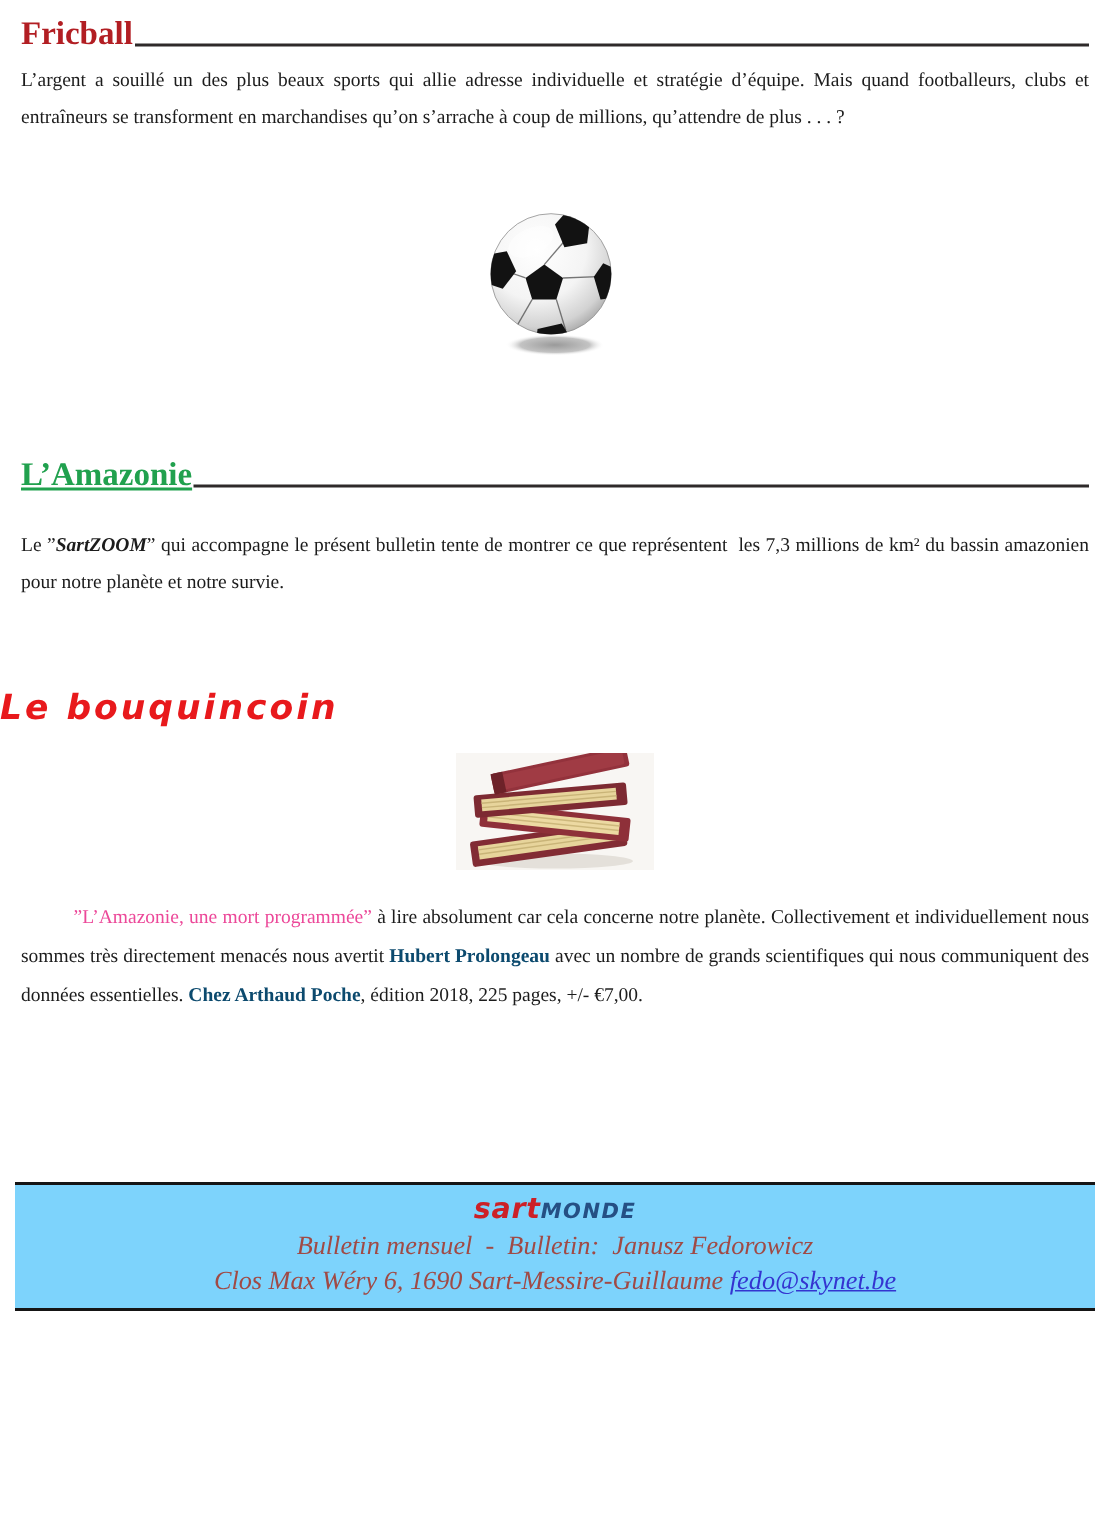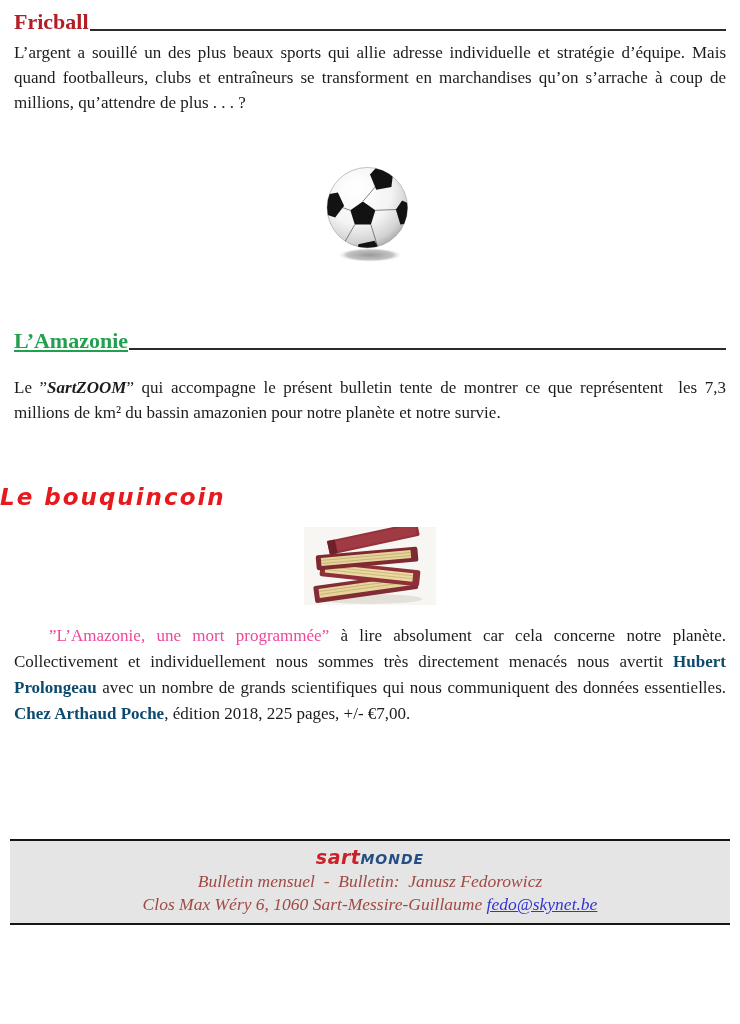--- a/index.html
+++ b/index.html
@@ -9,37 +9,37 @@
   
   .section-heading{display:flex;align-items:flex-end;margin:0 14px;}
   .section-heading .htext{font-size:22px;font-weight:bold;line-height:24px;white-space:nowrap;}
   .section-heading .hrule{flex:1;border-bottom:2px solid #2e2a2a;margin-bottom:3px;margin-left:1px;}
   .heading-red .htext{color:#b21e23;}
   .heading-green .htext{color:#21a14e;text-decoration:underline;}
   .heading-fricball{padding-top:10px;}
   .heading-amazonie{margin-top:66px !important;}
 
   
-  .para{margin:6px 14px 0 14px;font-size:17px;line-height:25px;text-align:justify;white-space:pre-wrap;}
+  .para{margin:6px 14px 0 14px;font-size:13px;line-height:25px;text-align:justify;white-space:pre-wrap;}
   .para-books{margin-top:18px;line-height:26px;}
   .bold-italic{font-weight:bold;font-style:italic;}
   .green-bold{color:#ec4899;font-weight:normal;margin-left:35px;}
   .blue-bold{color:#0c4a6e;font-weight:bold;}
 
   
   .figure-ball{margin-top:48px;height:100px;display:flex;justify-content:center;}
   .figure-books{margin-top:16px;height:78px;display:flex;justify-content:center;}
 
   
   .bouquincoin{margin-top:58px;text-align:left;color:#e8191c;
     font-family:"DejaVu Sans",sans-serif;font-weight:bold;font-style:italic;
     font-size:23px;line-height:28px;letter-spacing:2px;}
 
   
-  .footer{margin:112px 10px 0 10px;background:#e5e5e5;
+  .footer{margin:112px 10px 0 10px;background:#7dd3fc;
     border-top:2px solid #151515;border-bottom:2px solid #151515;
     text-align:center;padding:5px 0 7px 0;}
   .footer-logo{line-height:22px;font-style:italic;font-weight:bold;
     font-family:"DejaVu Sans",sans-serif;}
   .logo-sart{color:#cc2027;font-size:19px;letter-spacing:0.5px;}
   .logo-monde{color:#254f84;font-size:14px;letter-spacing:1px;}
   .footer-line{font-style:italic;font-size:17.5px;line-height:23px;color:#a04a45;white-space:pre-wrap;}
   .footer-email{color:#3434d0;text-decoration:underline;font-style:italic;cursor:pointer;}
 </style>
 </head>
@@ -139,16 +139,16 @@
         <rect x="24" y="6" width="8" height="14" fill="#6d2229"></rect>
       </g>
     </svg>
   </div>
 
   <p class="para para-books"><span class="green-bold">”L’Amazonie, une mort programmée”</span><span> à lire absolument car cela concerne notre planète. Collectivement et individuellement nous sommes très directement menacés nous avertit </span><span class="blue-bold">Hubert Prolongeau</span><span> avec un nombre de grands scientifiques qui nous communiquent des données essentielles. </span><span class="blue-bold">Chez Arthaud Poche</span><span>, édition 2018, 225 pages, +/- €7,00.</span></p>
 
   <div class="footer">
     <div class="footer-logo"><span class="logo-sart">sart</span><span class="logo-monde">MONDE</span></div>
     <div class="footer-line">Bulletin mensuel  -  Bulletin:  Janusz Fedorowicz</div>
-    <div class="footer-line"><span>Clos Max Wéry 6, 1060 Sart-Messire-Guillaume </span><a class="footer-email">fedo@skynet.be</a></div>
+    <div class="footer-line"><span>Clos Max Wéry 6, 1690 Sart-Messire-Guillaume </span><a class="footer-email">fedo@skynet.be</a></div>
   </div>
 
 </div>
 
 </body></html>

